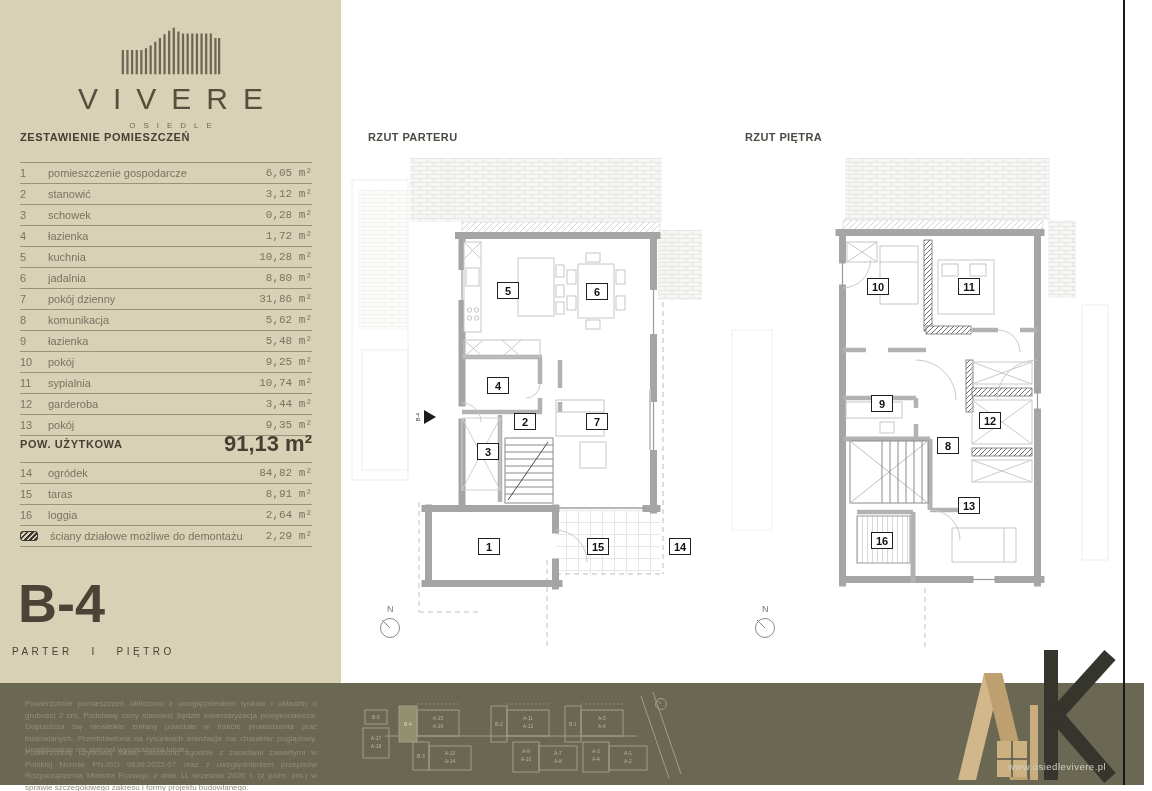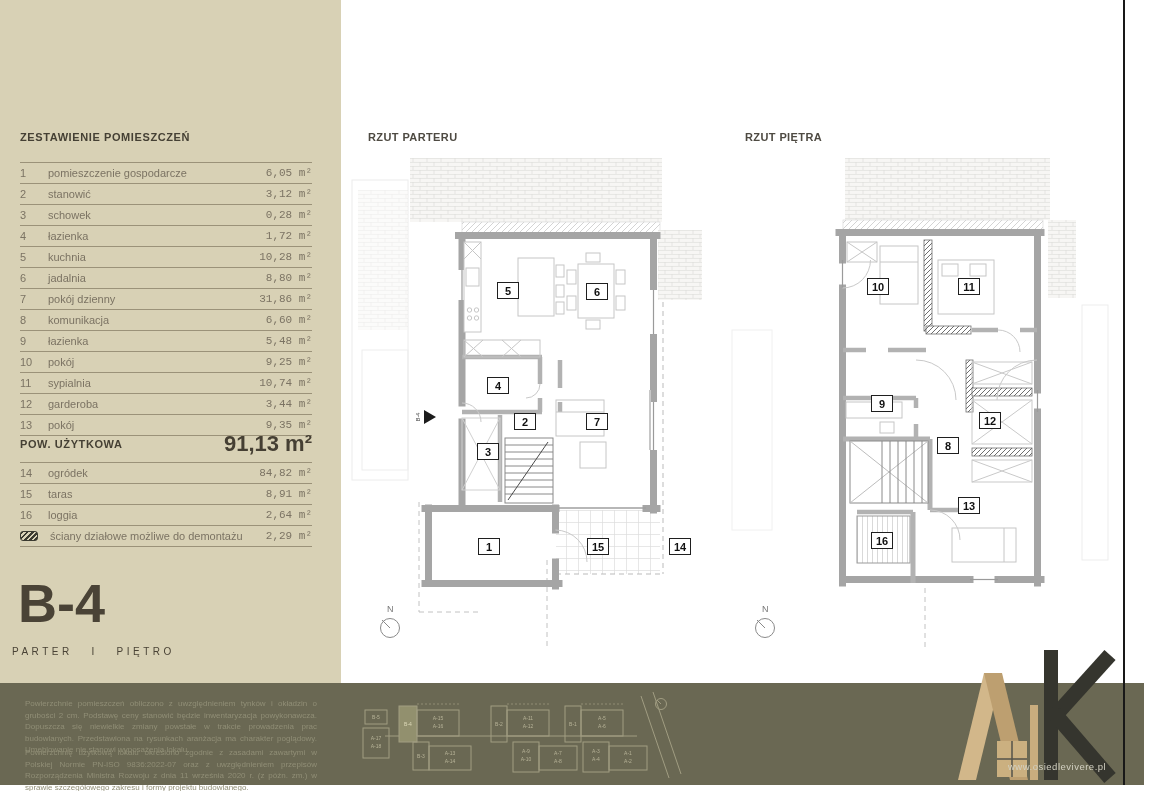--- a/index.html
+++ b/index.html
@@ -57,20 +57,27 @@
   #fp2{top:64px;}
   #siteplan{position:absolute;left:355px;top:690px;z-index:2;}
   #aklogo{position:absolute;left:950px;top:645px;z-index:10;}
 </style>
 </head>
 <body>
 
 <div class="page">
 
   <aside class="sidebar">
+    <div class="logo-wrap">
+      <svg class="logo-icon" width="110" height="50" viewBox="0 0 106 54">
+        <path stroke="#6e6655" stroke-width="2.4" fill="none" d="M1 26V52 M6 26V52 M11 26V52 M16 26V52 M21 26V52 M26 24V52 M31 21V52 M36 17V52 M41 13V52 M46 9V52 M51 5V52 M56 2V52 M61 6V52 M66 8V52 M71 8V52 M76 8V52 M81 8V52 M86 8V52 M91 8V52 M96 8V52 M101 13V52 M105 13V52"></path>
+      </svg>
+      <div class="logo-name">VIVERE</div>
+      <div class="logo-sub">OSIEDLE</div>
+    </div>
 
     <div class="table-title">ZESTAWIENIE POMIESZCZEŃ</div>
 
     <div class="table">
       <div class="trow">
           <span class="tno">1</span>
           <span class="tname">pomieszczenie gospodarcze</span>
           <span class="tarea">6,05 m²</span>
         </div>
       <div class="trow">
@@ -99,21 +106,21 @@
           <span class="tarea">8,80 m²</span>
         </div>
       <div class="trow">
           <span class="tno">7</span>
           <span class="tname">pokój dzienny</span>
           <span class="tarea">31,86 m²</span>
         </div>
       <div class="trow">
           <span class="tno">8</span>
           <span class="tname">komunikacja</span>
-          <span class="tarea">6,60 m²</span>
+          <span class="tarea">5,62 m²</span>
         </div>
       <div class="trow">
           <span class="tno">9</span>
           <span class="tname">łazienka</span>
           <span class="tarea">5,48 m²</span>
         </div>
       <div class="trow">
           <span class="tno">10</span>
           <span class="tname">pokój</span>
           <span class="tarea">9,25 m²</span>

